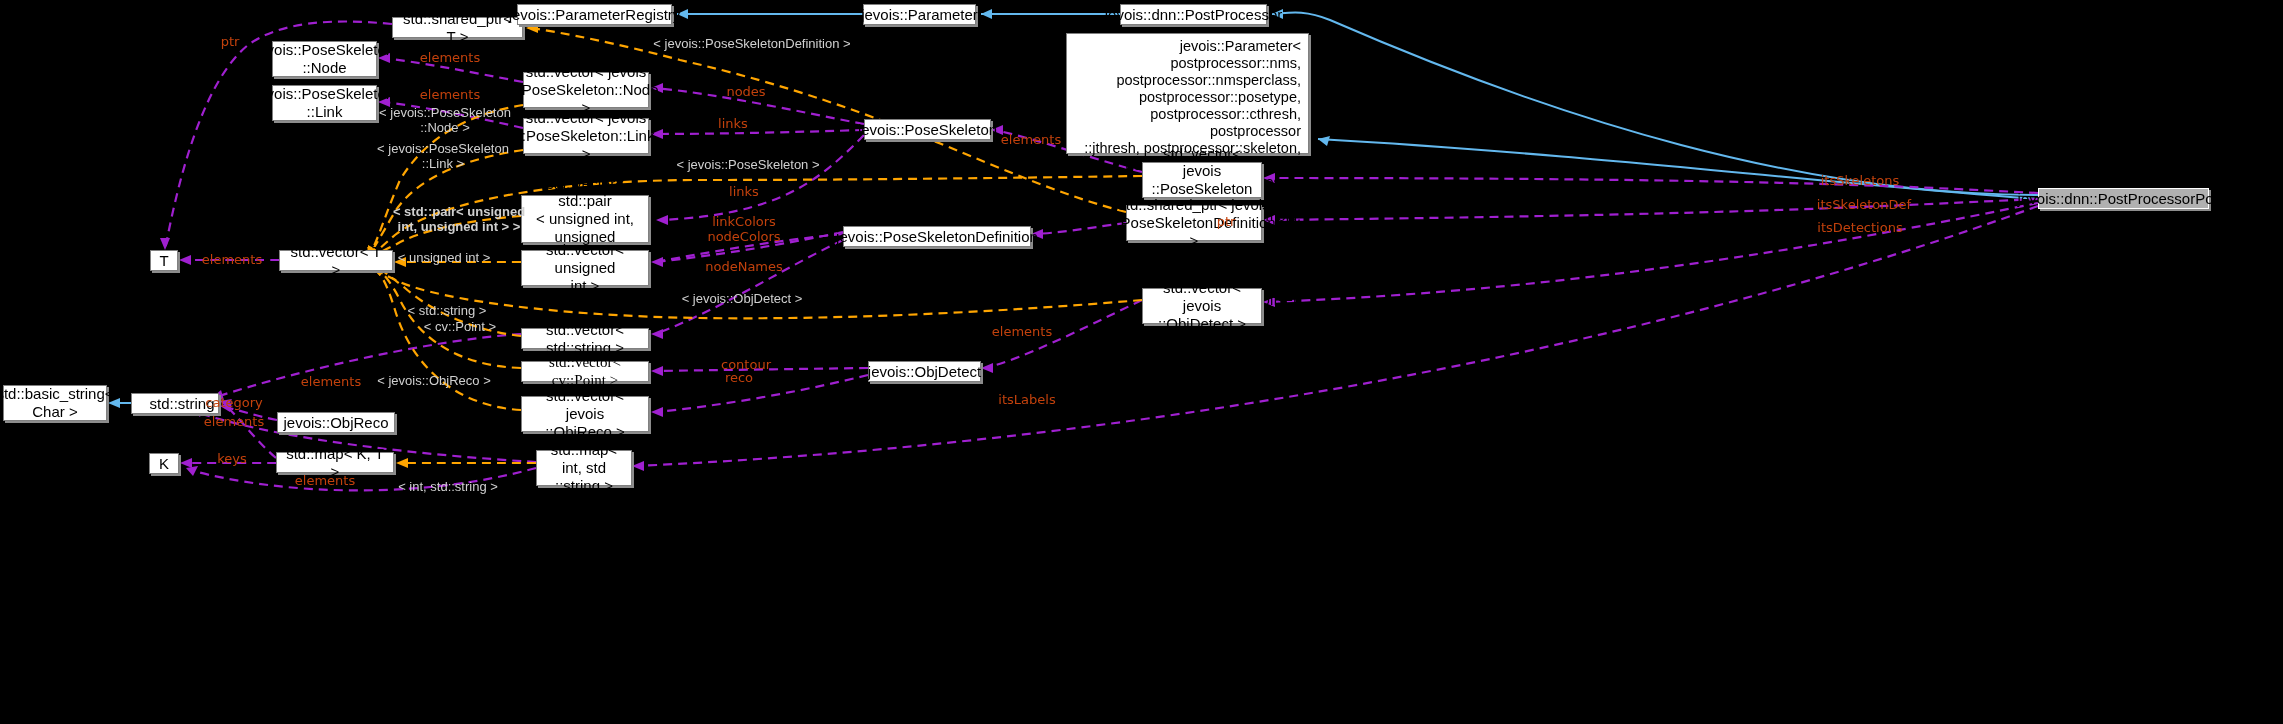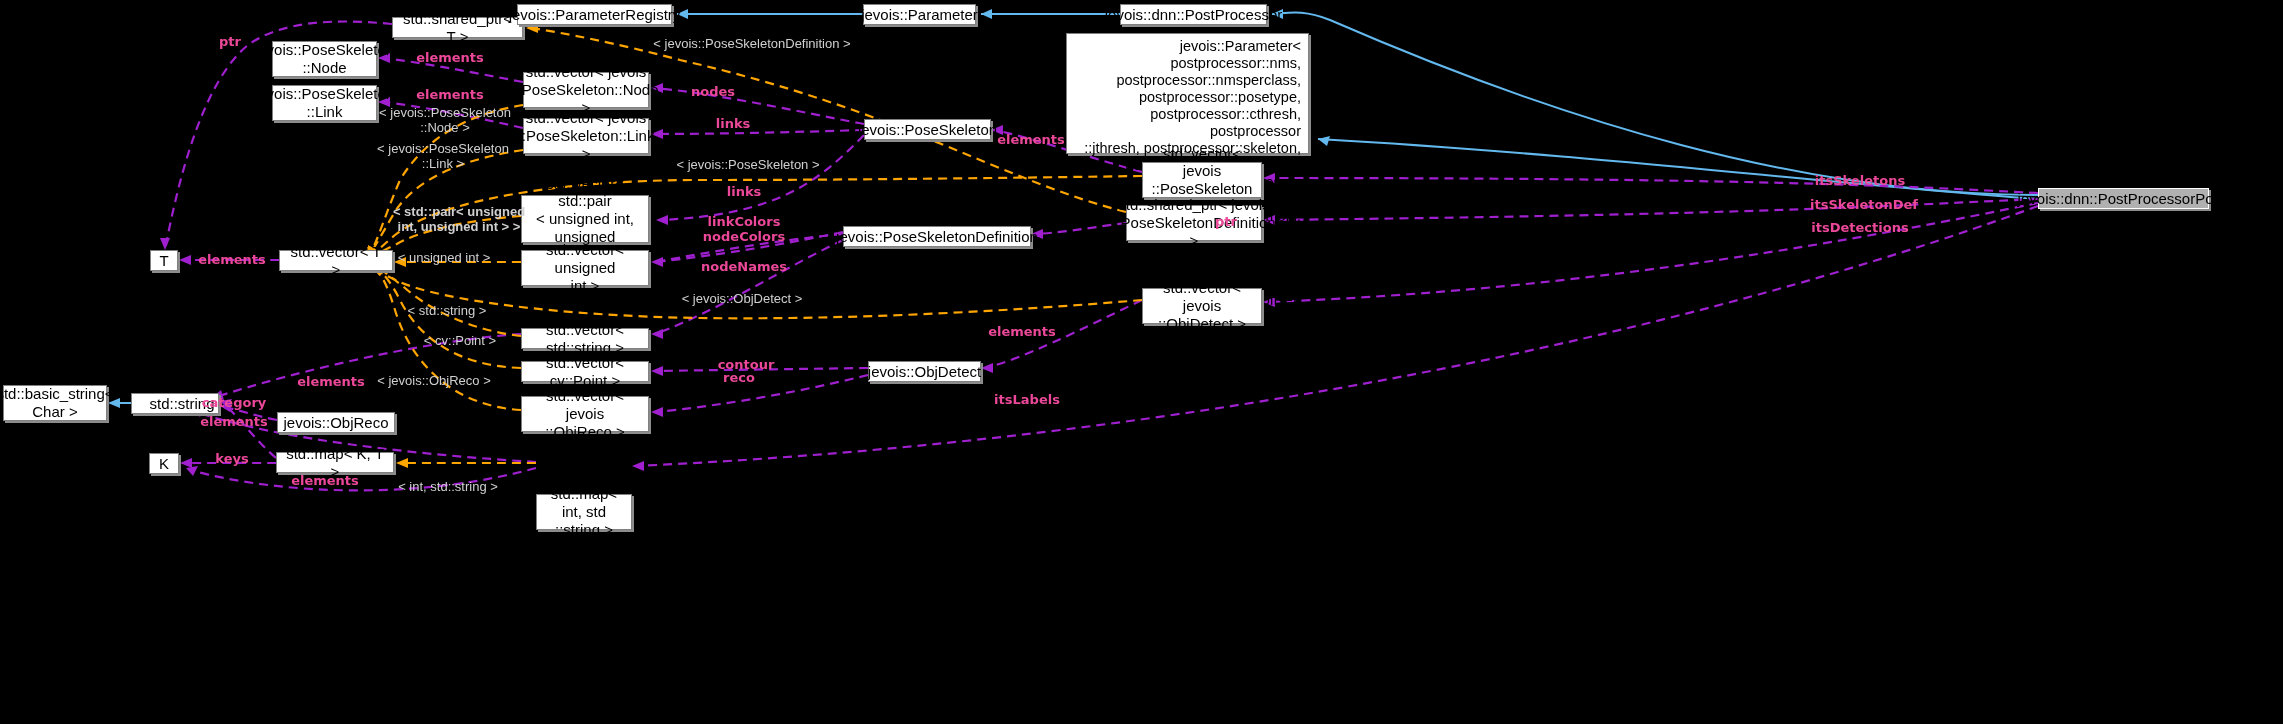--- a/index.html
+++ b/index.html
@@ -6,23 +6,23 @@
   #stage{position:relative;width:2283px;height:724px;background:#000;overflow:hidden;
          font-family:"Liberation Sans","DejaVu Sans",sans-serif;}
   svg.edges{position:absolute;left:0;top:0;width:2283px;height:724px;}
   .node{position:absolute;box-sizing:border-box;background:#fff;border:1px solid #808080;
         box-shadow:2px 2px 0 #8c8c8c;color:#000;display:flex;align-items:center;
         justify-content:center;text-align:center;font-size:15px;line-height:1.18;
         padding:2px 6px;white-space:pre-line;}
   .node.current{background:#b0b0b0;border:1px solid #ffffff;}
   .node.multiline{align-items:flex-start;justify-content:flex-start;text-align:left;
         padding:4px 7px;font-size:14.5px;line-height:1.17;}
-  .elabel{position:absolute;color:#ec4899;font-size:13px;line-height:1.15;
+  .elabel{position:absolute;color:#c2410c;font-size:13px;line-height:1.15;
           text-align:center;white-space:pre-line;transform:translate(-50%,-50%);
-          font-family:"DejaVu Sans",sans-serif;font-weight:700;}
+          font-family:"DejaVu Sans",sans-serif;font-weight:400;}
   .elabel.plain{font-weight:400;color:#d0d0d0;font-family:"Liberation Sans",sans-serif;}
 </style>
 </head>
 <body>
 
 <div id="stage">
   <svg class="edges" id="edge-layer">
       <path d="M 863,14 L 677,14" fill="none" stroke="#63b8ee" stroke-width="2"></path>
       <path d="M 677,14 l 11,-5 l 0,10 Z" fill="#63b8ee"></path>
       <path d="M 1120,14 L 981,14" fill="none" stroke="#63b8ee" stroke-width="2"></path>
@@ -122,24 +122,24 @@
       <div class="node" style="left: 523px; top: 72px; width: 126px; height: 36px;">std::vector&lt; jevois
 ::PoseSkeleton::Node &gt;</div>
       <div class="node" style="left: 523px; top: 118px; width: 126px; height: 36px;">std::vector&lt; jevois
 ::PoseSkeleton::Link &gt;</div>
       <div class="node" style="left: 521px; top: 195px; width: 128px; height: 48px;">std::vector&lt; std::pair
 &lt; unsigned int, unsigned
 int &gt; &gt;</div>
       <div class="node" style="left: 521px; top: 250px; width: 128px; height: 36px;">std::vector&lt; unsigned
 int &gt;</div>
       <div class="node" style="left: 521px; top: 328px; width: 128px; height: 21px;">std::vector&lt; std::string &gt;</div>
-      <div class="node" style="left: 521px; top: 361px; width: 128px; height: 21px;">std::vector&lt; cv::Point &gt;</div>
+      <div class="node" style="left: 521px; top: 361px; width: 128px; height: 21px; font-family: Liberation Serif, serif;">std::vector&lt; cv::Point &gt;</div>
       <div class="node" style="left: 521px; top: 396px; width: 128px; height: 36px;">std::vector&lt; jevois
 ::ObjReco &gt;</div>
-      <div class="node" style="left: 536px; top: 450px; width: 96px; height: 36px; margin-top: 44px;">std::map&lt; int, std
+      <div class="node" style="left: 536px; top: 450px; width: 96px; height: 36px;">std::map&lt; int, std
 ::string &gt;</div>
       <div class="node" style="left: 517px; top: 4px; width: 155px; height: 21px;">jevois::ParameterRegistry</div>
       <div class="node" style="left: 864px; top: 119px; width: 127px; height: 21px;">jevois::PoseSkeleton</div>
       <div class="node" style="left: 868px; top: 361px; width: 113px; height: 21px;">jevois::ObjDetect</div>
       <div class="node" style="left: 843px; top: 226px; width: 188px; height: 21px;">jevois::PoseSkeletonDefinition</div>
       <div class="node" style="left: 863px; top: 4px; width: 113px; height: 21px;">jevois::Parameter</div>
       <div class="node multiline" style="left: 1066px; top: 33px; width: 243px; height: 121px; text-align: right;">jevois::Parameter&lt;
  postprocessor::nms,
  postprocessor::nmsperclass,
  postprocessor::posetype,
@@ -155,21 +155,21 @@
 ::PoseSkeletonDefinition &gt;</div>
       <div class="node" style="left: 1142px; top: 288px; width: 120px; height: 36px;">std::vector&lt; jevois
 ::ObjDetect &gt;</div>
       <div class="node" style="left: 1120px; top: 4px; width: 147px; height: 21px;">jevois::dnn::PostProcessor</div>
       <div class="node current" style="left: 2038px; top: 188px; width: 171px; height: 21px;">jevois::dnn::PostProcessorPose</div>
     </div>
   <div id="label-layer">
       <div class="elabel" style="left: 230px; top: 42px;">ptr</div>
       <div class="elabel" style="left: 450px; top: 58px;">elements</div>
       <div class="elabel" style="left: 450px; top: 95px;">elements</div>
-      <div class="elabel" style="left: 713px; top: 92px;">nodes</div>
+      <div class="elabel" style="left: 746px; top: 92px;">nodes</div>
       <div class="elabel" style="left: 733px; top: 124px;">links</div>
       <div class="elabel" style="left: 744px; top: 230px;">links
 
 linkColors
 nodeColors
 
 nodeNames</div>
       <div class="elabel" style="left: 1031px; top: 140px;">elements</div>
       <div class="elabel" style="left: 1226px; top: 222px;">ptr</div>
       <div class="elabel" style="left: 1022px; top: 332px;">elements</div>
@@ -187,19 +187,19 @@
       <div class="elabel" style="left: 325px; top: 481px;">elements</div>
       <div class="elabel plain" style="left: 752px; top: 44px;">&lt; jevois::PoseSkeletonDefinition &gt;</div>
       <div class="elabel plain" style="left: 445px; top: 121px;">&lt; jevois::PoseSkeleton
 ::Node &gt;</div>
       <div class="elabel plain" style="left: 443px; top: 157px;">&lt; jevois::PoseSkeleton
 ::Link &gt;</div>
       <div class="elabel plain" style="left: 459px; top: 220px; font-weight: bold;">&lt; std::pair&lt; unsigned
 int, unsigned int &gt; &gt;</div>
       <div class="elabel plain" style="left: 444px; top: 258px;">&lt; unsigned int &gt;</div>
       <div class="elabel plain" style="left: 447px; top: 311px;">&lt; std::string &gt;</div>
-      <div class="elabel plain" style="left: 444px; top: 341px; padding-left: 32px;">&lt; cv::Point &gt;</div>
+      <div class="elabel plain" style="left: 444px; top: 327px; padding-left: 32px;">&lt; cv::Point &gt;</div>
       <div class="elabel plain" style="left: 434px; top: 381px;">&lt; jevois::ObjReco &gt;</div>
       <div class="elabel plain" style="left: 742px; top: 299px;">&lt; jevois::ObjDetect &gt;</div>
       <div class="elabel plain" style="left: 748px; top: 165px;">&lt; jevois::PoseSkeleton &gt;</div>
       <div class="elabel plain" style="left: 448px; top: 459px; margin-top: 28px;">&lt; int, std::string &gt;</div>
     </div>
 </div>
 
 </body></html>

